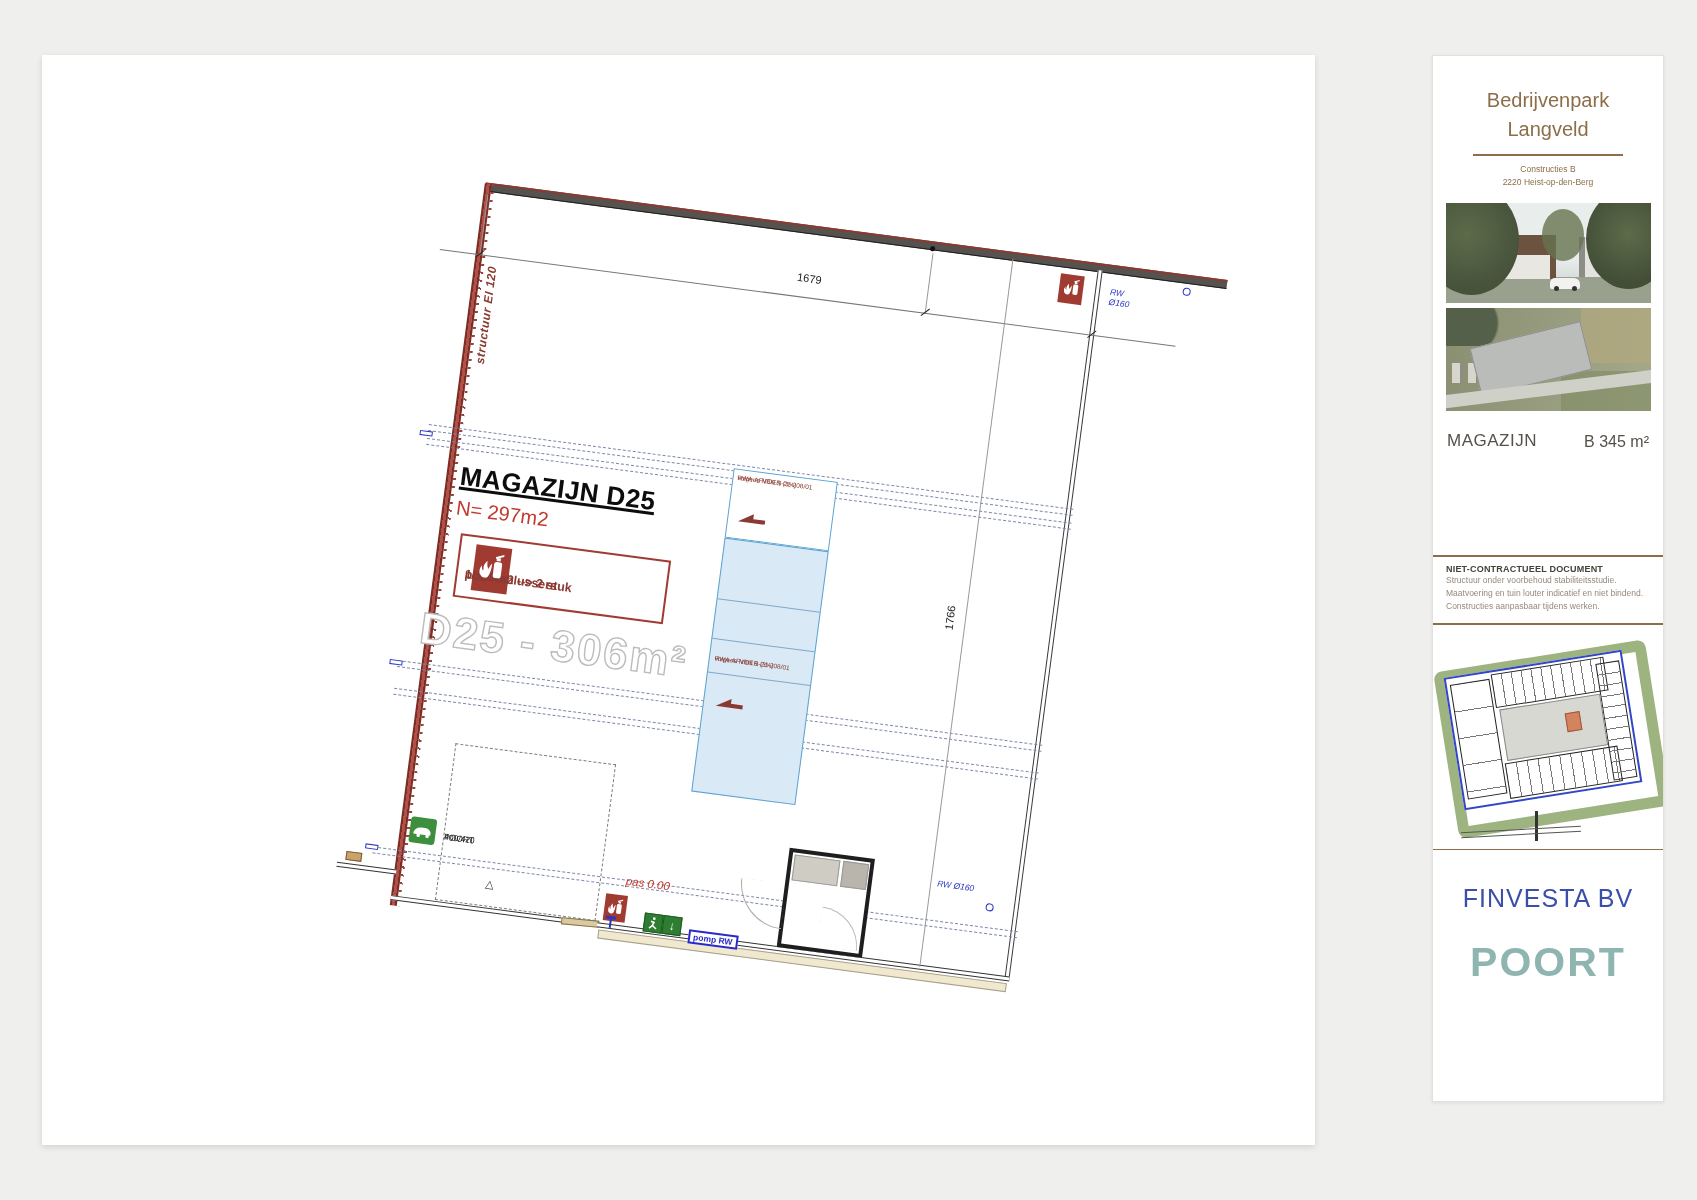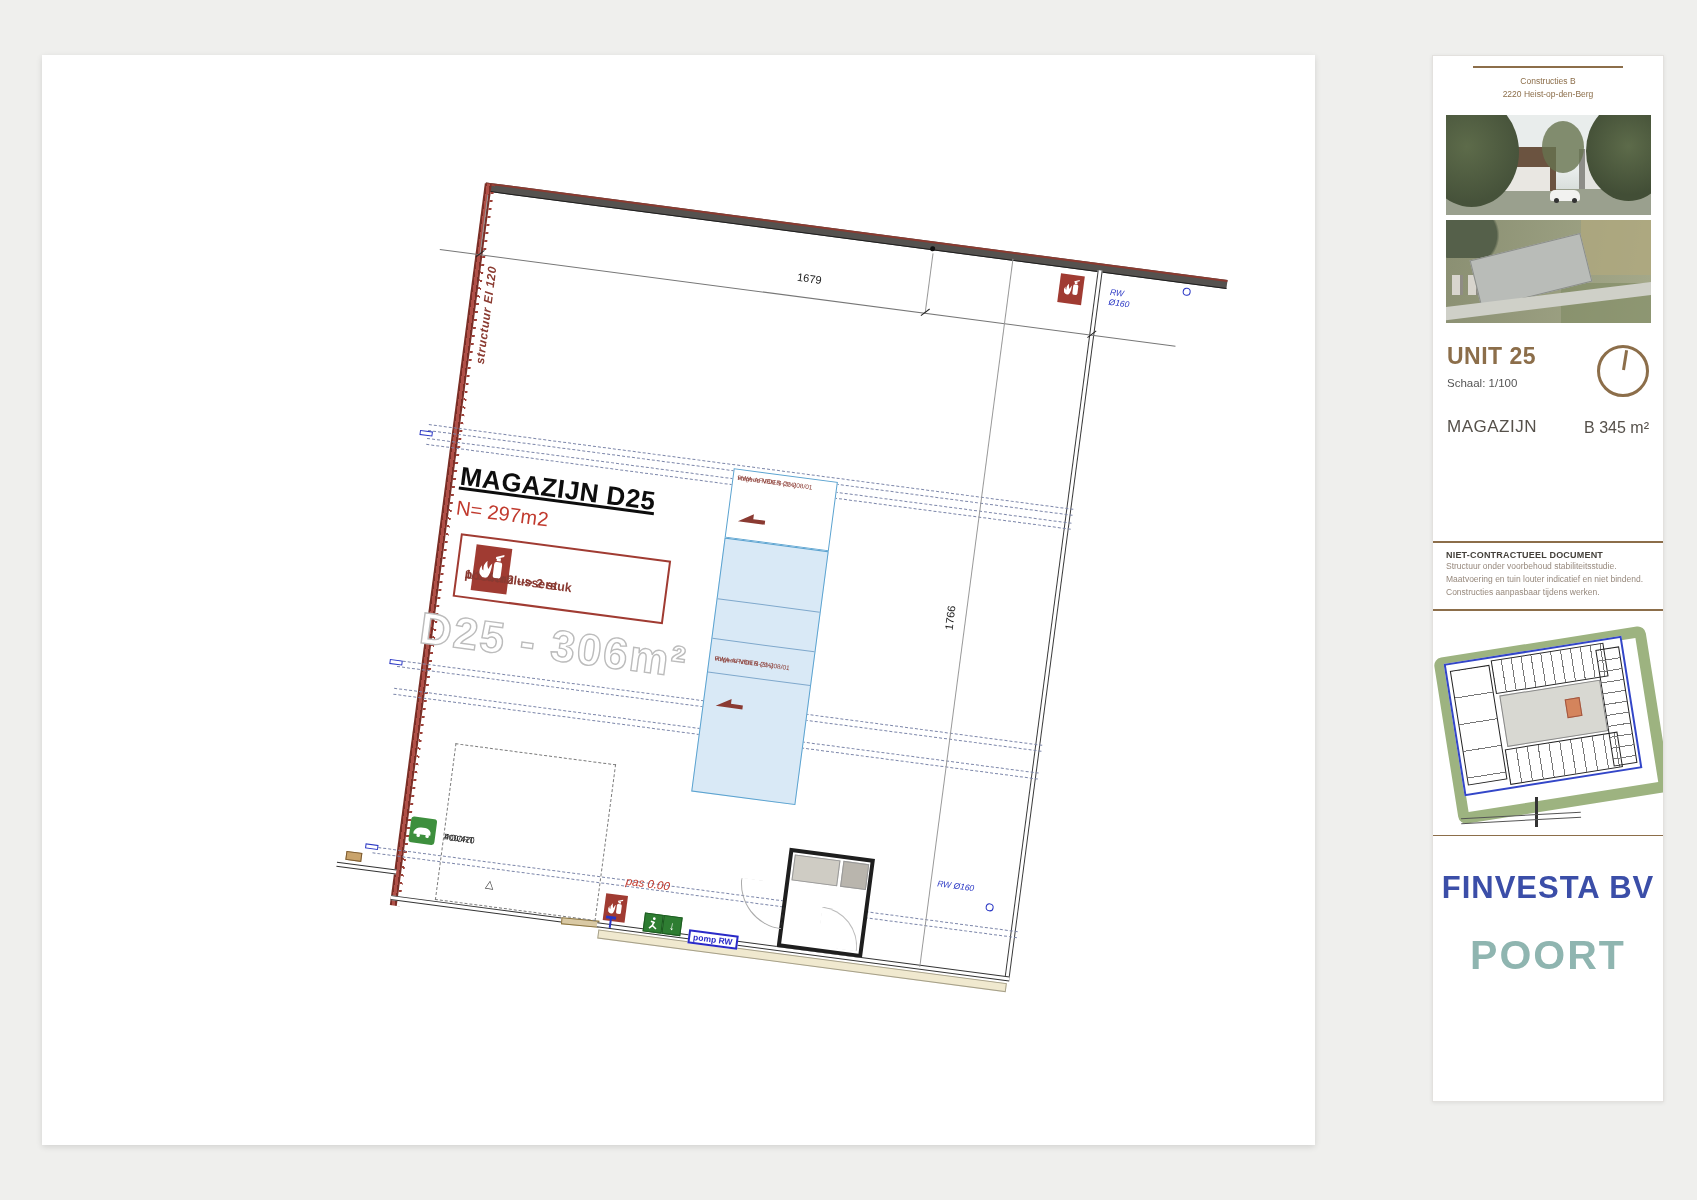--- a/index.html
+++ b/index.html
@@ -162,21 +162,21 @@
   .sp-b3{left:45px;top:92px;width:112px;height:34px;border:1.5px solid #222;
          background:repeating-linear-gradient(90deg,transparent 0 10px,#777 10px 11px);}
   .sp-b4{left:150px;top:8px;width:22px;height:116px;border:1.5px solid #222;
          background:repeating-linear-gradient(180deg,transparent 0 10px,#777 10px 11px);}
   .sp-court{left:48px;top:38px;width:100px;height:50px;background:#d8d8d2;border:1px solid #888;}
   .sp-orange{left:112px;top:52px;width:13px;height:17px;background:#d4845c;border:1px solid #a05540;}
   .sp-road-v{left:102px;bottom:0px;width:3px;height:30px;background:#333;}
   .sp-road-h{left:28px;bottom:6px;width:120px;height:4px;border-top:1px solid #555;border-bottom:1px solid #555;transform:rotate(-3deg);}
   .sb-rule4{border:none;border-top:1.5px solid #8c6e4a;margin:8px 0 0;width:100%;}
 
-  .finvesta{margin-top:34px;text-align:center;font-size:31px;color:#3b4ea8;letter-spacing:1px;font-weight:bold;}
+  .finvesta{margin-top:34px;text-align:center;font-size:25px;color:#3b4ea8;letter-spacing:1px;}
   .apart{margin-top:26px;text-align:center;font-size:41px;font-weight:800;color:#8fb5b0;letter-spacing:2px;}
 </style>
 </head>
 <body>
 
 <div class="stage">
 
   <div class="sheet">
     <div class="plan">
 
@@ -326,20 +326,24 @@
       <div class="rw-label" style="left:628px;top:15px">RW Ø160</div>
       <div class="blue-circle" style="left:700px;top:6px"></div>
       <div class="rw-label" style="left:534px;top:624px">RW Ø160</div>
       <div class="blue-circle" style="left:585px;top:642px"></div>
 
     </div>
   </div>
 
   <div class="sidebar">
 
+    <div class="sb-title">
+      <div>Bedrijvenpark</div>
+      <div>Langveld</div>
+    </div>
     <hr class="sb-rule1">
     <div class="sb-addr">
       <div>Constructies B</div>
       <div>2220 Heist-op-den-Berg</div>
     </div>
 
     <div class="sb-photo">
       <div class="ph-sky"></div>
       <div class="ph-ground"></div>
       <div class="ph-bldg1"></div>
@@ -355,29 +359,20 @@
 
     <div class="sb-photo p2">
       <div class="p2-field1"></div>
       <div class="p2-field2"></div>
       <div class="p2-trees"></div>
       <div class="p2-houses"></div>
       <div class="p2-roof"></div>
       <div class="p2-road"></div>
     </div>
 
-    <div class="unit-row">
-      <div>
-        <div class="unit-title">UNIT 25</div>
-        <div class="unit-scale">Schaal: 1/100</div>
-      </div>
-      <div class="compass">
-        <div class="needle"></div>
-      </div>
-    </div>
 
     <div class="type-row">
       <div class="type-name">MAGAZIJN</div>
       <div class="type-area">B 345 m²</div>
     </div>
 
     <hr class="sb-rule2">
     <div class="disclaimer">
       <div class="disc-title">NIET-CONTRACTUEEL DOCUMENT</div>
       <div class="disc-line">Structuur onder voorbehoud stabiliteitsstudie.</div>

